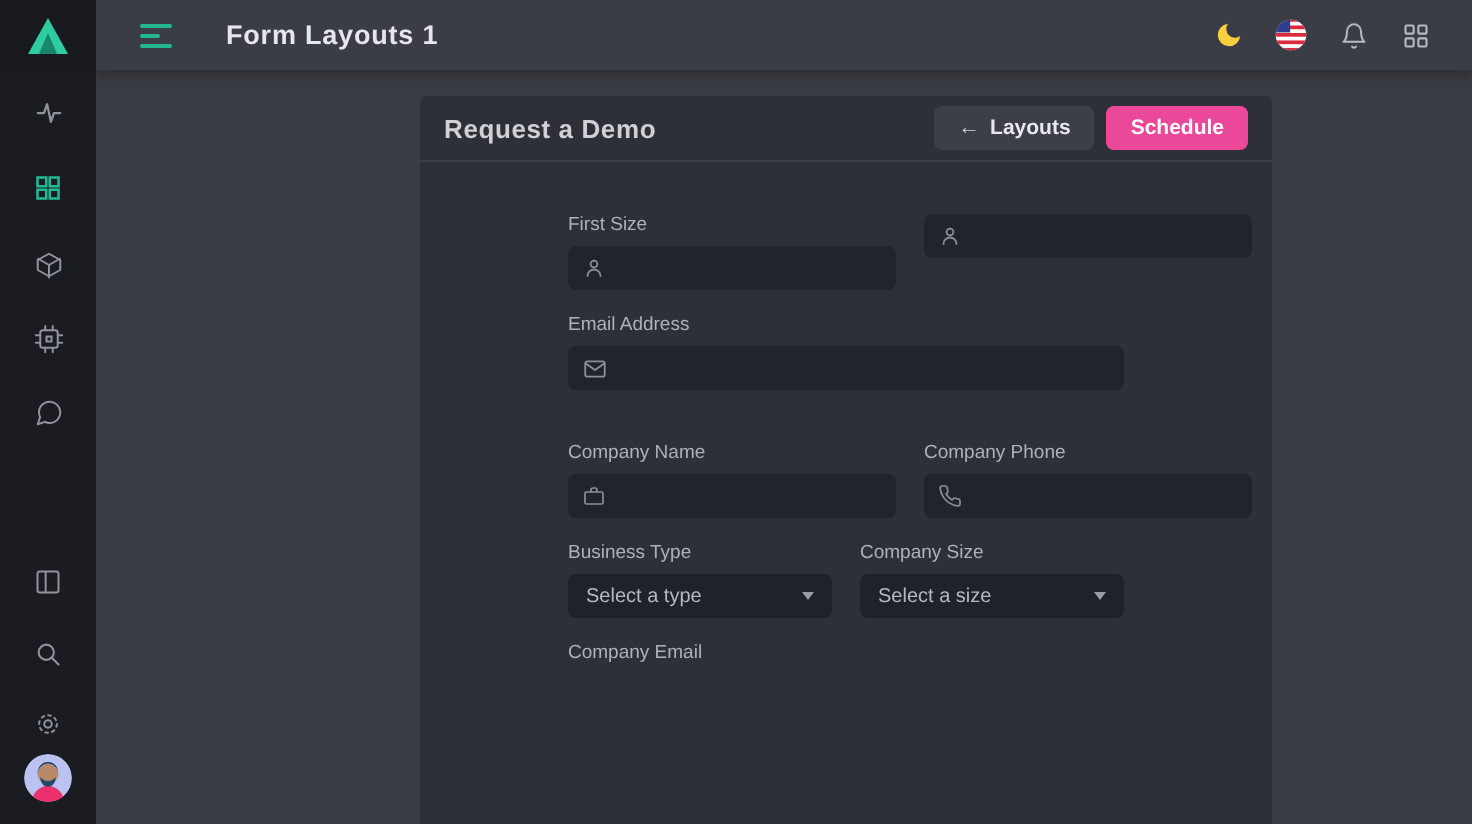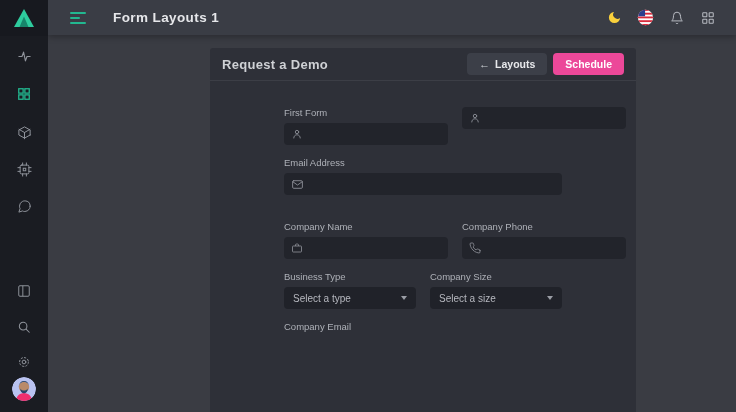--- a/index.html
+++ b/index.html
@@ -267,21 +267,21 @@
           <span>Schedule</span>
         </button>
       </div>
     </div>
 
     <div class="form-wrap">
 
 
       <div class="row2">
         <div class="field">
-          <label class="field-label">First Form</label>
+          <label class="field-label">First Size</label>
           <div class="input-box">
             <svg width="12" height="12" viewBox="0 0 24 24" fill="none" stroke-width="1.8" stroke-linecap="round">
                 <circle cx="12" cy="8" r="3.4"></circle>
                 <path d="M5.5 20c0-3.6 2.9-6.5 6.5-6.5s6.5 2.9 6.5 6.5"></path>
               </svg>
             <input type="text" value="" style="">
           </div>
         </div>
         <div class="field">
           <div class="input-box">

